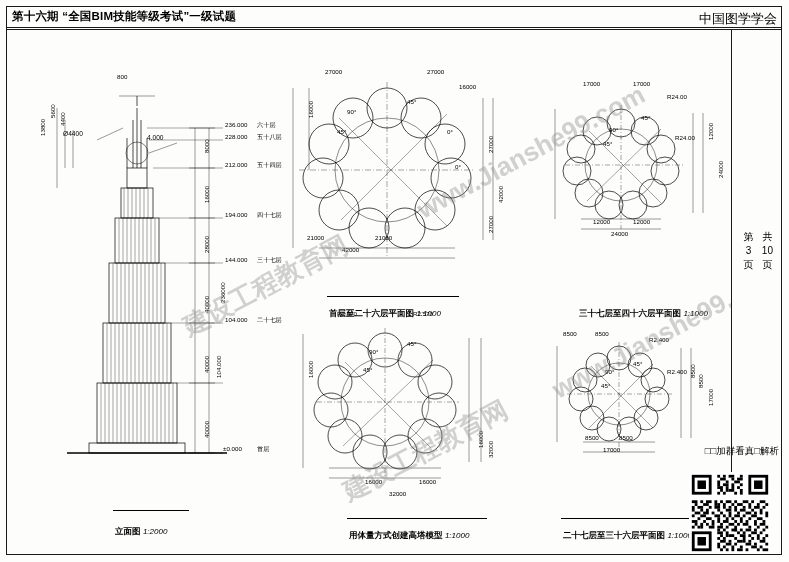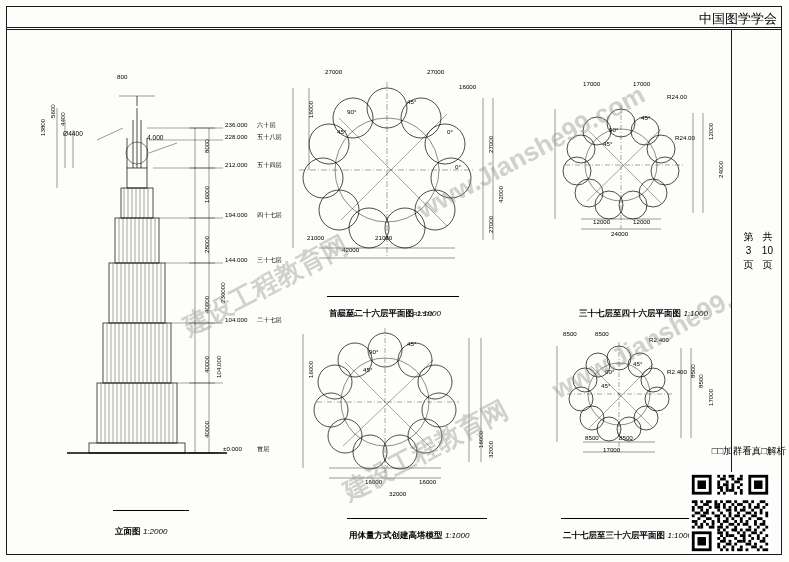--- a/index.html
+++ b/index.html
@@ -128,37 +128,38 @@
     transform: rotate(-90deg);
   }
   .qr {
     position: absolute;
     right: 18px; bottom: 10px;
     width: 82px; height: 82px;
     background: #000;
   }
   .ad-text {
     position: absolute;
-    right: 3px; bottom: 104px;
+    right: 10px; bottom: 104px;
     font-size: 9.5px;
     color: #000;
     white-space: nowrap;
     text-align: center;
   }
   svg { display: block; }
 </style>
 </head>
 <body>
 
 <div id="page">
 
   <div class="border-outer"></div>
   <div class="hdr-rule"></div>
   <div class="hdr-rule2"></div>
 
+  <div class="hdr-title">第十六期 “全国BIM技能等级考试”一级试题</div>
   <div class="hdr-org">中国图学学会</div>
 
 
   <div class="vrule-right"></div>
 
   <div class="page-marks">
     <span class="col">
       <span>第</span><br>
       <span>3</span><br>
       <span>页</span>

